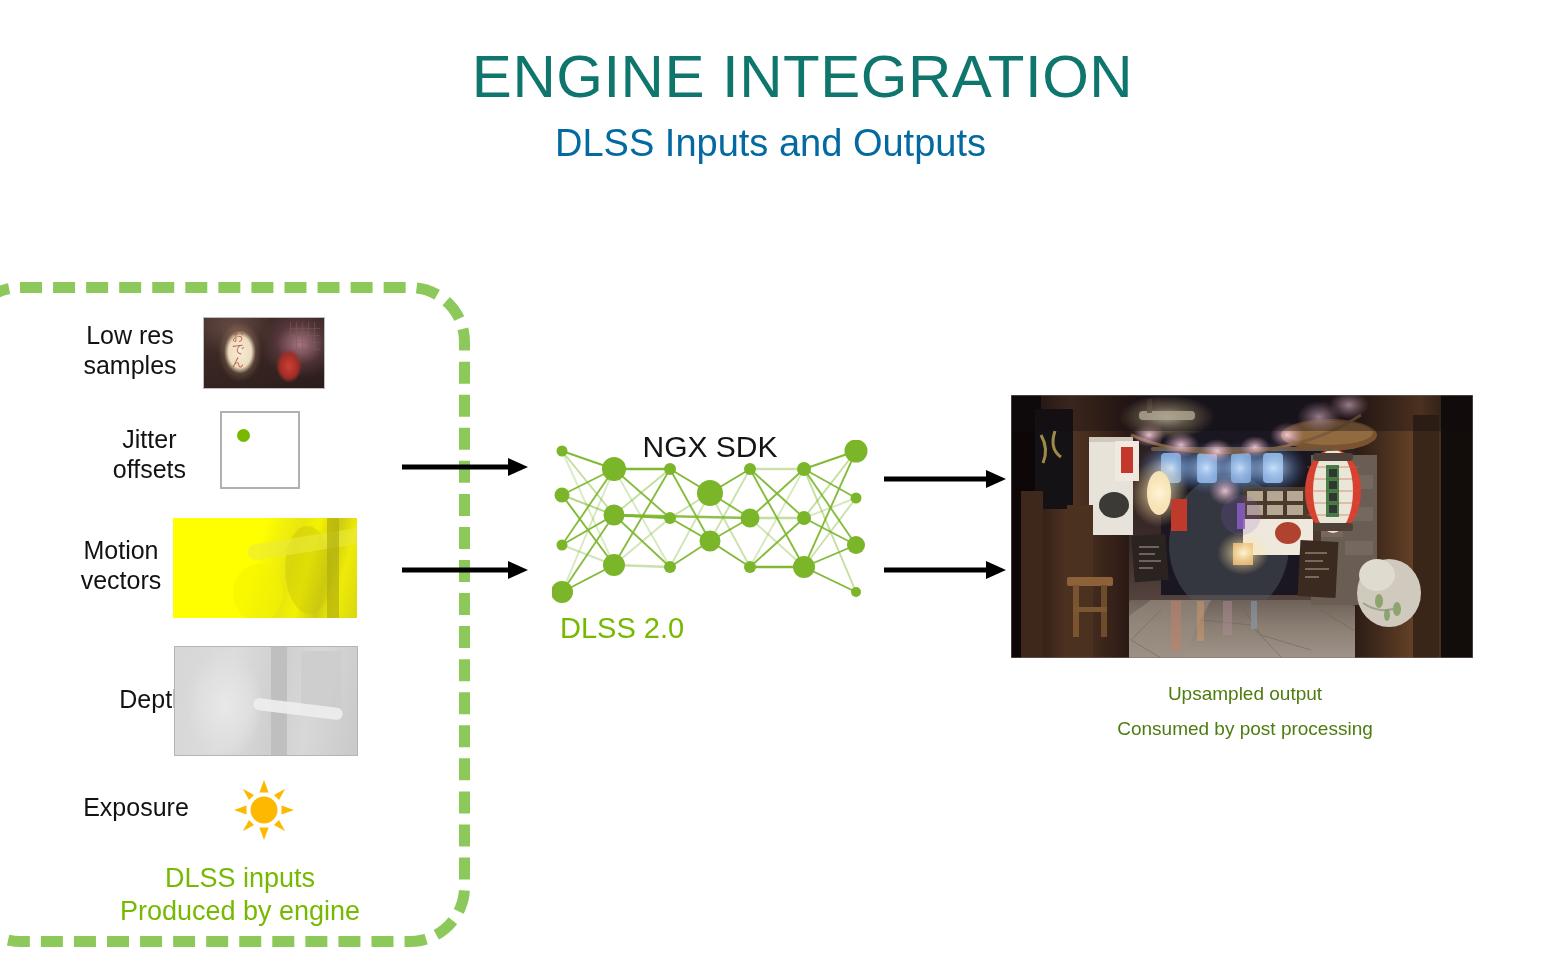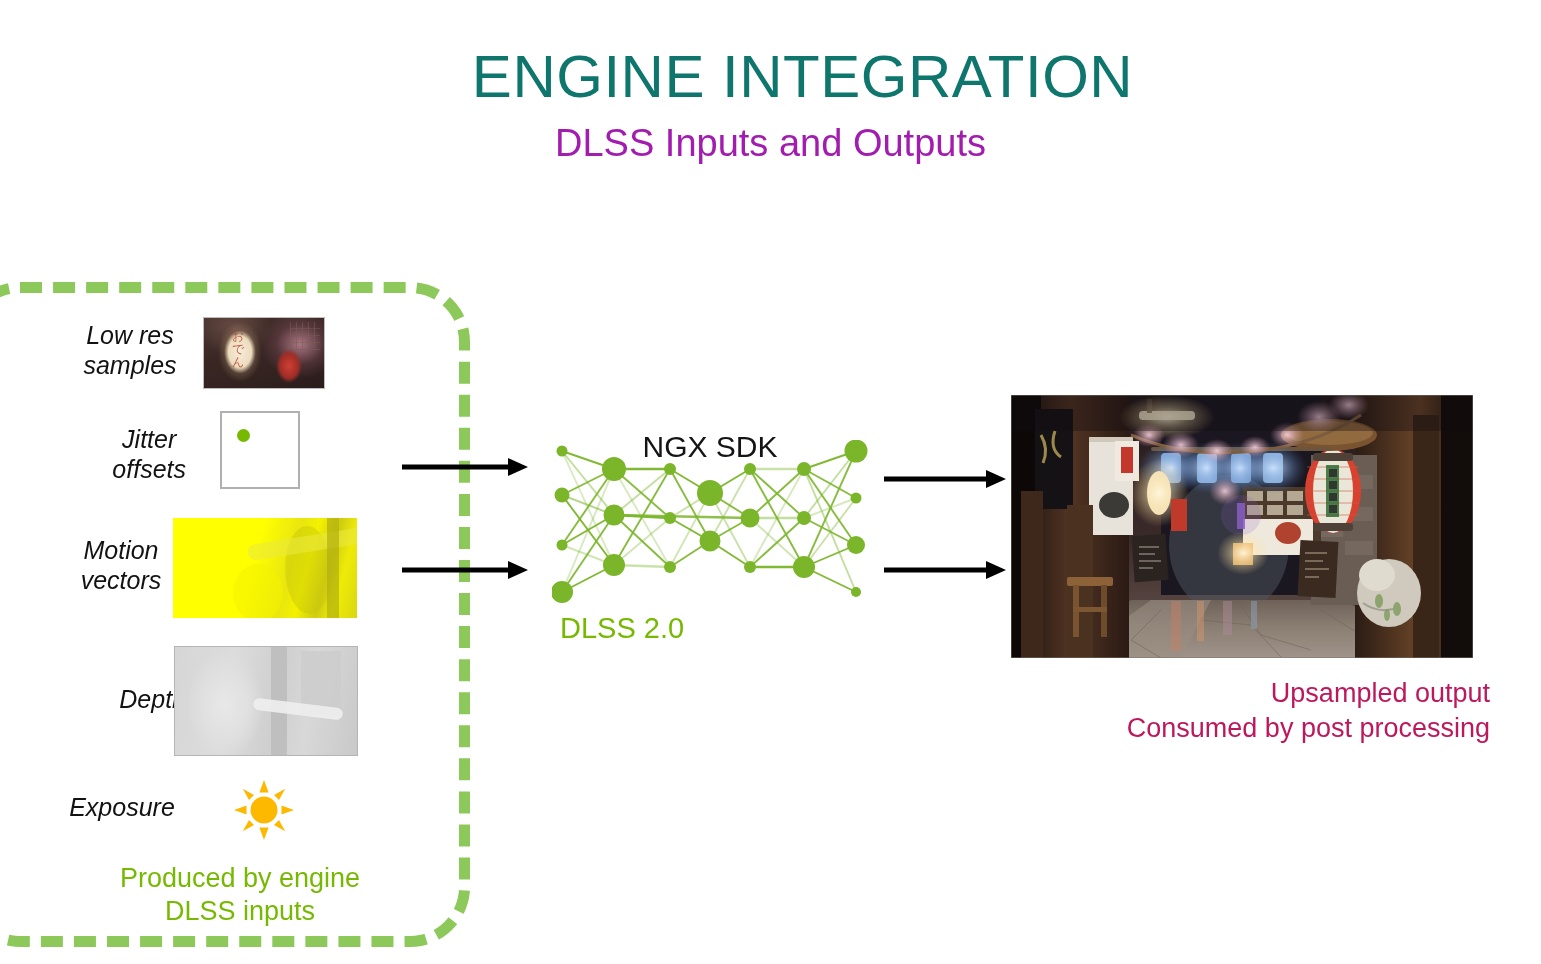--- a/index.html
+++ b/index.html
@@ -36,21 +36,21 @@
   }
   #subtitle {
     position: absolute;
     left: 0;
     top: 120px;
     width: 1541px;
     text-align: center;
     font-size: 38px;
     line-height: 46px;
     font-weight: 400;
-    color: #a21caf;
+    color: #0369a1;
   }
 
   
   #input-box {
     position: absolute;
     left: -40px;
     top: 282px;
     width: 510px;
     height: 665px;
     border: 11px dashed #8dc95a;
@@ -64,21 +64,20 @@
     position: absolute;
     display: flex;
     align-items: center;
   }
   .input-label {
     font-size: 25px;
     line-height: 30px;
     color: #121212;
     text-align: center;
     font-weight: 400;
-    font-style: italic;
   }
   .thumb {
     position: absolute;
   }
 
   
   #row-lowres        { left: 60px;  top: 320px; width: 140px; justify-content: center; }
   #thumb-lowres {
     left: 203px; top: 317px; width: 120px; height: 70px;
     border: 1px solid #bdbdbd;
@@ -157,21 +156,21 @@
   #thumb-depth .d-panel {
     position: absolute; left: 126px; top: 4px; width: 40px; height: 64px;
     background: rgba(205,205,205,0.85);
   }
   #thumb-depth .d-swoop {
     position: absolute; left: 78px; top: 56px; width: 90px; height: 12px;
     background: rgba(238,238,238,0.9); transform: rotate(7deg); border-radius: 6px;
   }
 
   
-  #row-exposure      { left: 52px;  top: 792px; width: 140px; justify-content: center; }
+  #row-exposure      { left: 66px;  top: 792px; width: 140px; justify-content: center; }
   #sun-icon {
     position: absolute; left: 232px; top: 778px; width: 64px; height: 64px;
   }
 
   
   #input-caption {
     position: absolute;
     left: 30px; top: 862px; width: 420px;
     text-align: center;
     color: #76b900;
@@ -214,23 +213,23 @@
   #output-image {
     position: absolute;
     left: 1011px; top: 395px;
     width: 462px; height: 263px;
     overflow: hidden;
     background: #17100f;
   }
   #output-caption {
     position: absolute;
     left: 1000px; top: 676px; width: 490px;
-    text-align: right;
-    color: #be185d;
-    font-size: 27px;
+    text-align: center;
+    color: #4d7c0f;
+    font-size: 19px;
     line-height: 35px;
   }
 </style>
 </head>
 <body>
 
 <div id="slide">
 
   <div id="title">ENGINE INTEGRATION</div>
   <div id="subtitle">DLSS Inputs and Outputs</div>
@@ -296,22 +295,22 @@
         <polygon points="62,32 49.5,36.6 49.5,27.4"></polygon>
         <polygon points="10.8,10.8 22.0,17.0 17.0,22.0"></polygon>
         <polygon points="53.2,53.2 42.0,47.0 47.0,42.0"></polygon>
         <polygon points="53.2,10.8 47.0,22.0 42.0,17.0"></polygon>
         <polygon points="10.8,53.2 17.0,42.0 22.0,47.0"></polygon>
       </g>
     </svg>
   </div>
 
   <div id="input-caption">
+    <div>DLSS inputs</div>
     <div>Produced by engine</div>
-    <div>DLSS inputs</div>
   </div>
 
   <div class="arrow" id="arrow-in-1">
     <svg width="126" height="24" viewBox="0 0 126 24" aria-hidden="true">
       <line x1="0" y1="12" x2="108" y2="12" stroke="#000" stroke-width="5"></line>
       <polygon points="106,3 126,12 106,21" fill="#000"></polygon>
     </svg>
   </div>
   <div class="arrow" id="arrow-in-2">
     <svg width="126" height="24" viewBox="0 0 126 24" aria-hidden="true">

